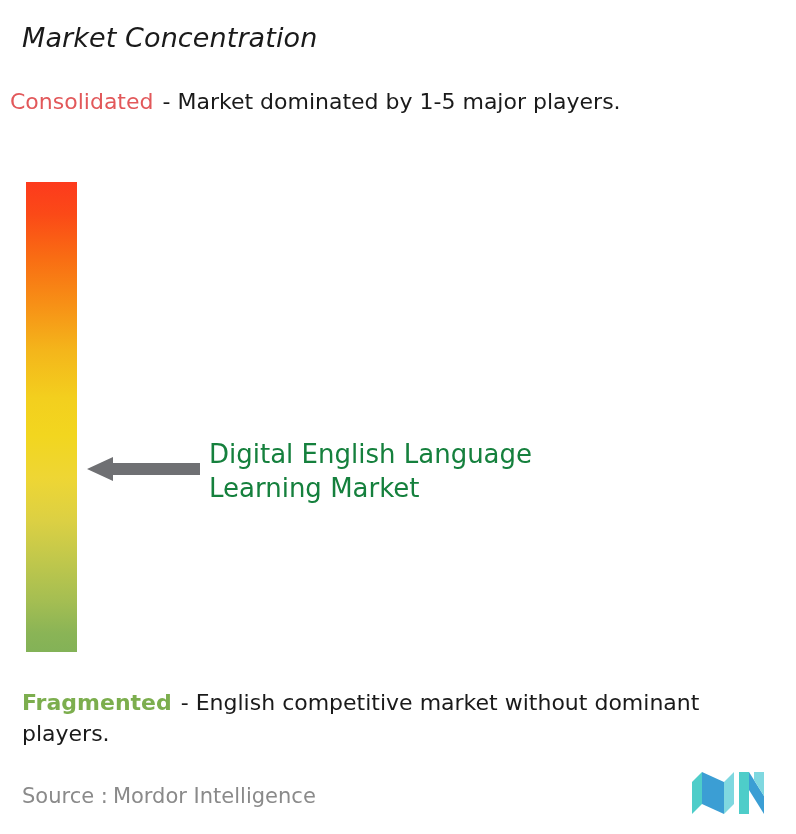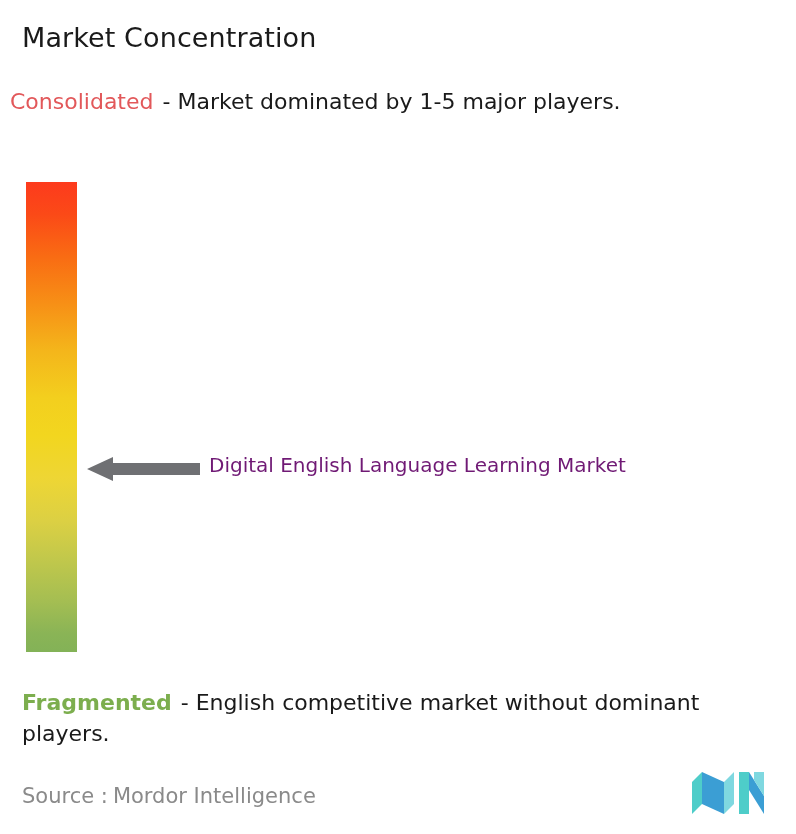--- a/index.html
+++ b/index.html
@@ -27,20 +27,21 @@
   
   .title {
     position: absolute;
     left: 22px;
     top: 20px;
     font-size: 27px;
     line-height: 36px;
     color: #1a1a1a;
     letter-spacing: 0.1px;
     white-space: nowrap;
+    font-style: italic;
   }
 
   
   .desc-top {
     position: absolute;
     left: 10px;
     top: 86px;
     width: 740px;
     font-size: 22px;
     line-height: 31px;
@@ -95,25 +96,25 @@
   .callout-arrow {
     position: absolute;
     left: 87px;
     top: 455px;
     width: 113px;
     height: 28px;
   }
   .callout-label {
     position: absolute;
     left: 209px;
-    top: 448px;
+    top: 437px;
     width: 420px;
-    font-size: 20px;
+    font-size: 26px;
     line-height: 34px;
-    color: #701a75;
+    color: #15803d;
   }
 
   
   .source-line {
     position: absolute;
     left: 22px;
     top: 782px;
     font-size: 21px;
     line-height: 28px;
     color: #8a8a8a;

